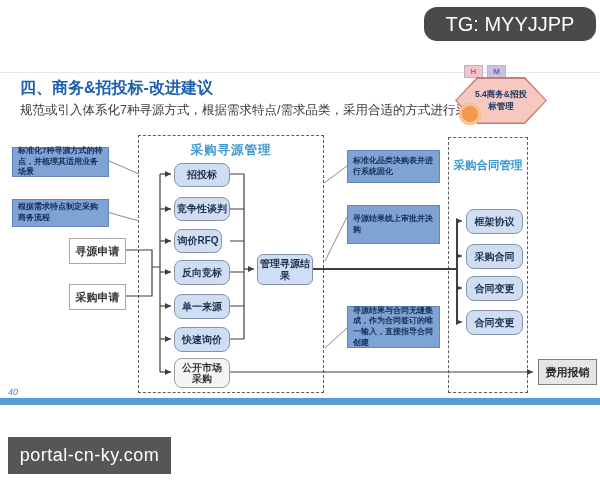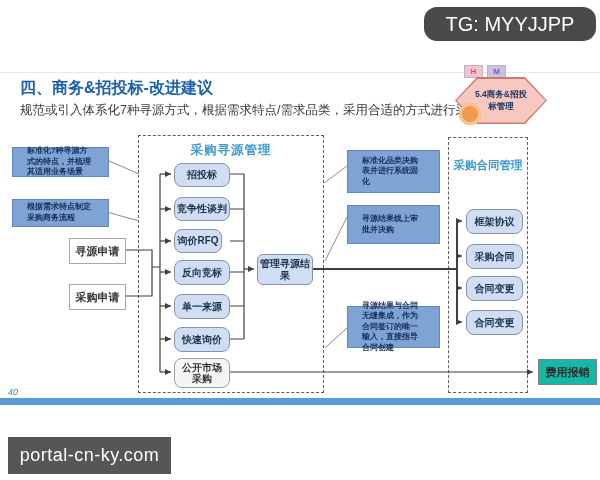--- a/index.html
+++ b/index.html
@@ -6,25 +6,25 @@
   #canvas{position:relative;width:600px;height:480px;background:#ffffff;overflow:hidden;
           font-family:"Liberation Sans","DejaVu Sans",sans-serif;}
   .abs{position:absolute;box-sizing:border-box;}
   .fbox{display:flex;align-items:center;justify-content:center;text-align:center;white-space:pre-line;}
   .method{background:#cfdef2;border:1.4px solid #8494ad;border-radius:8px;font-weight:700;
           font-size:10px;color:#1f3150;line-height:1.15;text-align:center;}
   .whitebox{background:#f5f5f3;border:1.3px solid #9aa0a8;border-radius:8px;font-weight:700;
           font-size:10px;color:#333;line-height:1.15;}
   .inputbox{background:#ffffff;border:1.4px solid #a8a8a8;font-weight:700;font-size:11px;color:#333;}
   .callout{background:#7fa3d4;border:1px solid #6286b8;color:#142f57;font-weight:700;font-size:8px;
-           line-height:1.32;padding:2px 14px;text-align:left;white-space:pre-line;
+           line-height:1.32;padding:2px 5px;text-align:left;white-space:pre-line;
            display:flex;align-items:center;}
   .dashedbox{border:1.5px dashed #5f5f5f;background:transparent;}
   .sectitle{color:#3b9ad1;font-weight:700;text-align:center;letter-spacing:1px;}
-  .expense{background:#14b8a6;border:1.2px solid #7f7f7f;font-weight:700;font-size:11px;color:#2b2b2b;}
+  .expense{background:#e5e5e5;border:1.2px solid #7f7f7f;font-weight:700;font-size:11px;color:#2b2b2b;}
   .tgbox{background:#4a4a4b;color:#fff;font-size:20px;display:flex;align-items:center;justify-content:center;border-radius:13px;}
   .wmbox{background:#565659;color:#fdfdfd;font-size:18px;letter-spacing:.5px;
          display:flex;align-items:center;justify-content:center;}
   .hexouter{clip-path:polygon(24% 0,76% 0,100% 50%,76% 100%,24% 100%,0 50%);background:#c37f72;}
   .hexinner{position:absolute;left:1.5px;top:1.5px;right:1.5px;bottom:1.5px;
             clip-path:polygon(24% 0,76% 0,100% 50%,76% 100%,24% 100%,0 50%);background:#f7c8c0;
             display:flex;align-items:center;justify-content:center;text-align:center;
             font-size:8.5px;font-weight:700;color:#1d3864;white-space:pre-line;line-height:1.3;}
   .tab{font-size:8px;font-weight:700;display:flex;align-items:center;justify-content:center;
        border:1px solid #b5b5c5;}
@@ -105,21 +105,21 @@
   <div class="abs fbox method" style="left:174px;top:229px;width:48px;height:24px;z-index:2;">询价RFQ</div>
   <div class="abs fbox method" style="left:174px;top:260px;width:56px;height:25px;z-index:2;">反向竞标</div>
   <div class="abs fbox method" style="left:174px;top:294px;width:56px;height:25px;z-index:2;">单一来源</div>
   <div class="abs fbox method" style="left:174px;top:327px;width:56px;height:25px;z-index:2;">快速询价</div>
   <div class="abs fbox whitebox" style="left:174px;top:358px;width:56px;height:30px;z-index:2;">公开市场
 采购</div>
 
   <div class="abs fbox method" style="left:257px;top:254px;width:56px;height:31px;border-radius:6px;z-index:2;">管理寻源结
 果</div>
 
-  <div class="abs callout" style="left:347px;top:150px;width:93px;height:43px;z-index:2;">标准化品类决购表并进行系统固化</div>
+  <div class="abs callout" style="left:347px;top:150px;width:93px;height:33px;z-index:2;">标准化品类决购表并进行系统固化</div>
   <div class="abs callout" style="left:347px;top:205px;width:93px;height:39px;z-index:2;">寻源结果线上审批并决购</div>
   <div class="abs callout" style="left:347px;top:306px;width:93px;height:42px;z-index:2;">寻源结果与合同无缝集成，作为合同签订的唯一输入，直接指导合同创建</div>
 
   <div class="abs dashedbox" style="left:448px;top:137px;width:80px;height:256px;"></div>
   <div class="abs sectitle" style="left:448px;top:146px;width:80px;font-size:11.5px;letter-spacing:0;margin-top:12px;">采购合同管理</div>
 
   <div class="abs fbox method" style="left:466px;top:209px;width:57px;height:25px;z-index:2;">框架协议</div>
   <div class="abs fbox method" style="left:466px;top:244px;width:57px;height:25px;z-index:2;">采购合同</div>
   <div class="abs fbox method" style="left:466px;top:276px;width:57px;height:25px;z-index:2;">合同变更</div>
   <div class="abs fbox method" style="left:466px;top:310px;width:57px;height:25px;z-index:2;">合同变更</div>

